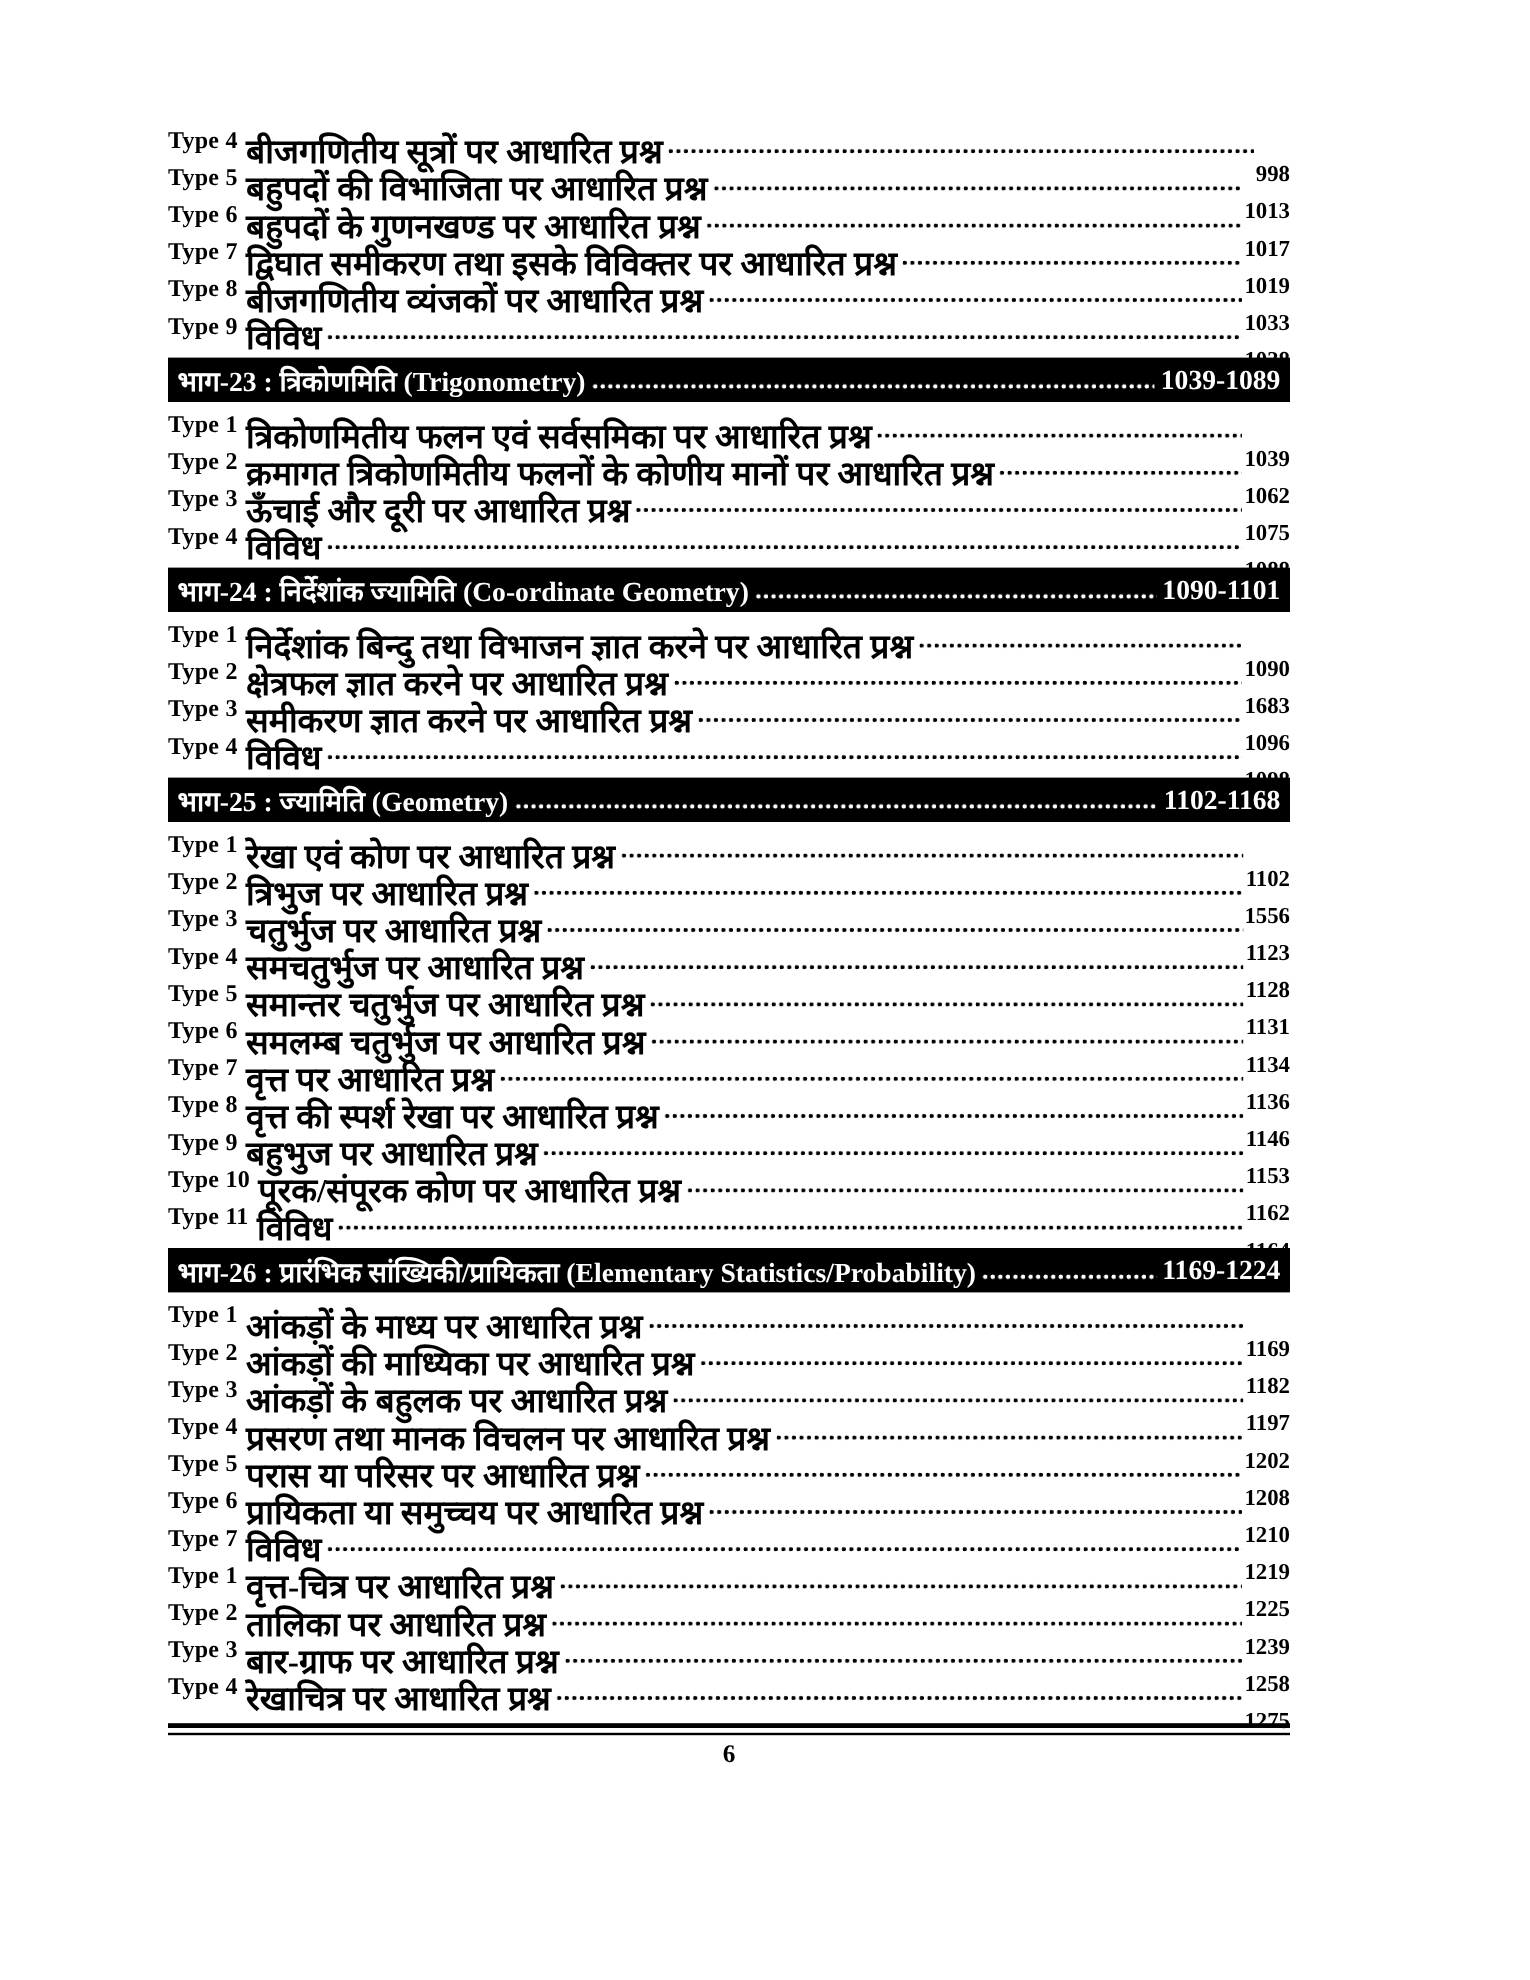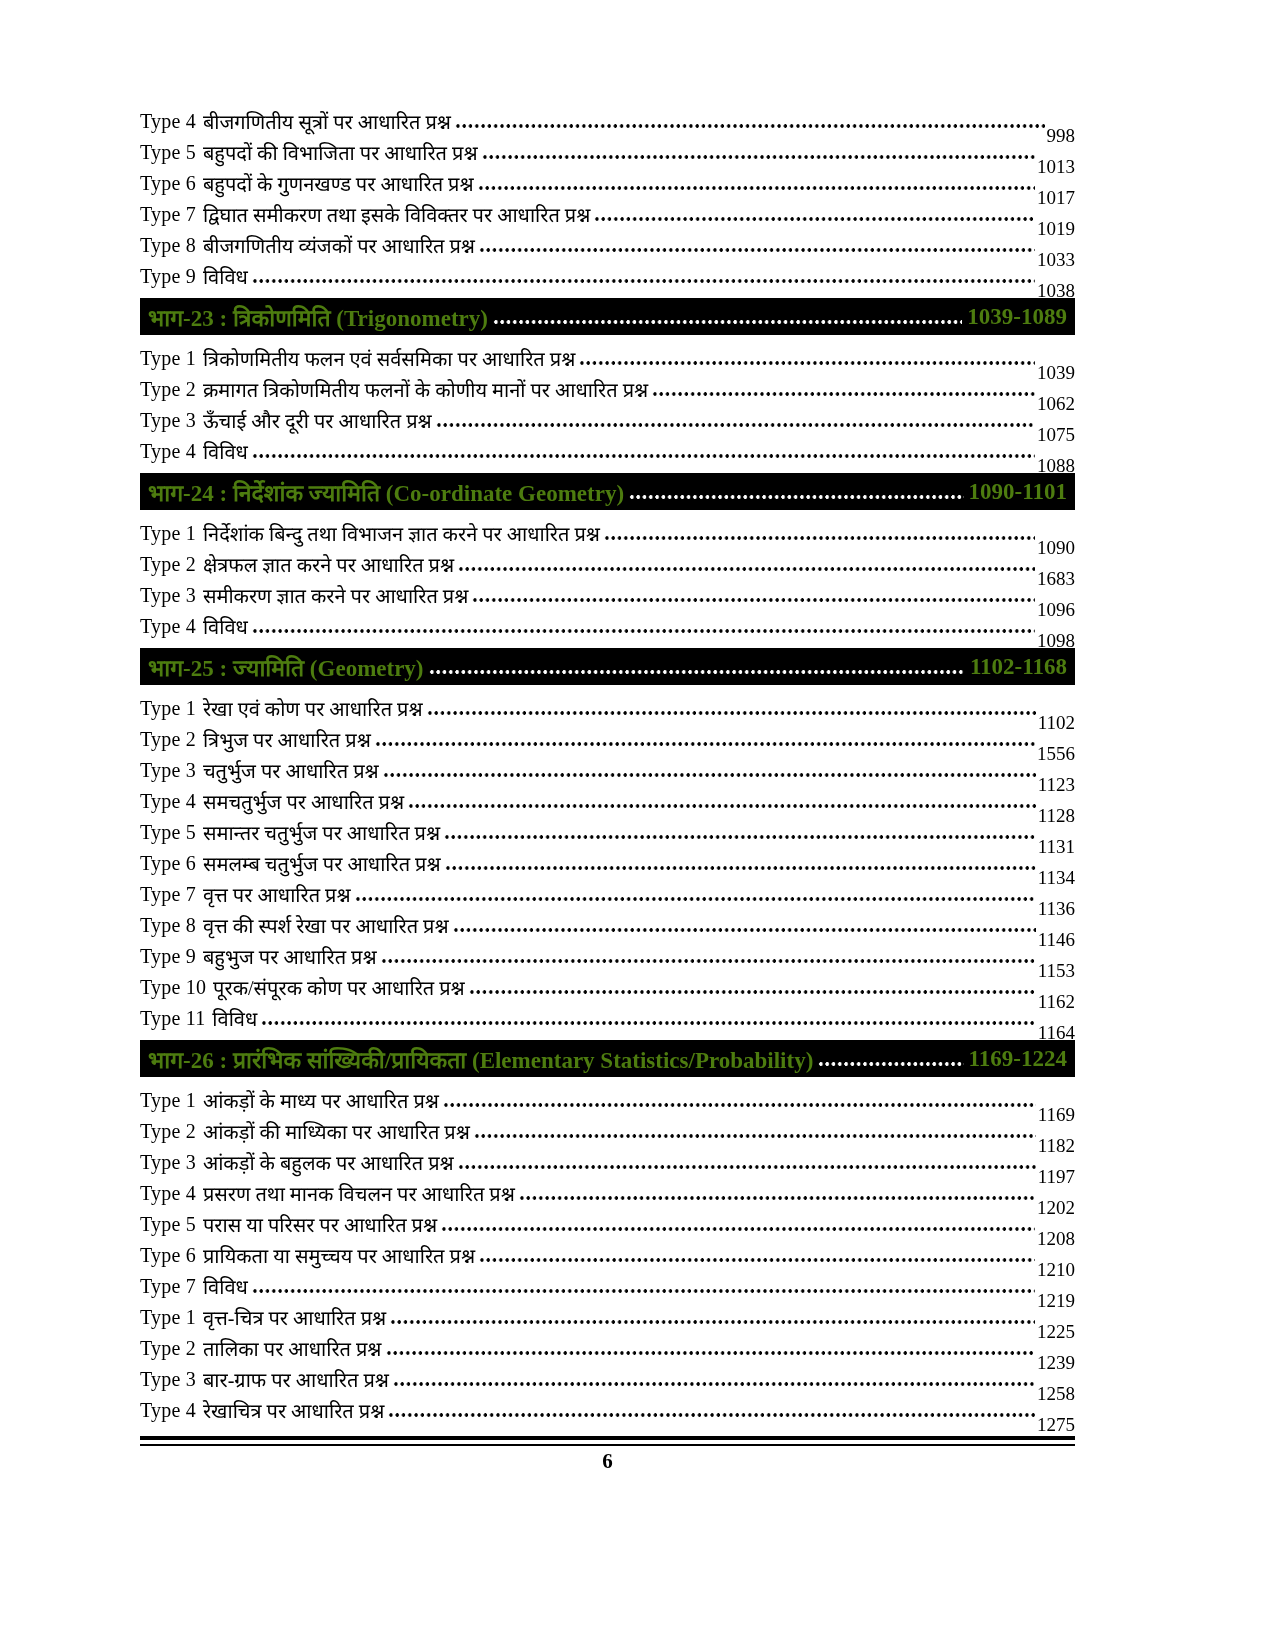--- a/index.html
+++ b/index.html
@@ -16,31 +16,31 @@
   }
   .toc-container {
     position: absolute;
     left: 140px;
     top: 106px;
     width: 935px;
   }
   
   .entry {
     display: flex;
-    align-items: center;
+    align-items: flex-start;
     height: 31px;
-    font-weight: 400;
+    font-weight: 700;
   }
   .tlabel {
     font-size: 20px;
     white-space: nowrap;
     letter-spacing: 0.2px;
   }
   .ttitle {
-    font-size: 20px;
+    font-size: 28px;
     white-space: nowrap;
     margin-left: 7px;
   }
   .pnum {
     font-size: 19px;
     white-space: nowrap;
     margin-top: 29px;
   }
   .leader {
     flex: 1;
@@ -51,21 +51,21 @@
     background-size: 6.3px 6px;
     background-repeat: repeat-x;
     background-position: left bottom;
     min-width: 20px;
   }
   
   .hdr {
     display: flex;
     align-items: center;
     background: #000;
-    color: #4d7c0f;
+    color: #ffffff;
     height: 37px;
     margin: 6px 0 8px 0;
     padding: 0 8px 0 8px;
     font-weight: 700;
   }
   .htitle {
     font-size: 23px;
     white-space: nowrap;
   }
   .hpages {

